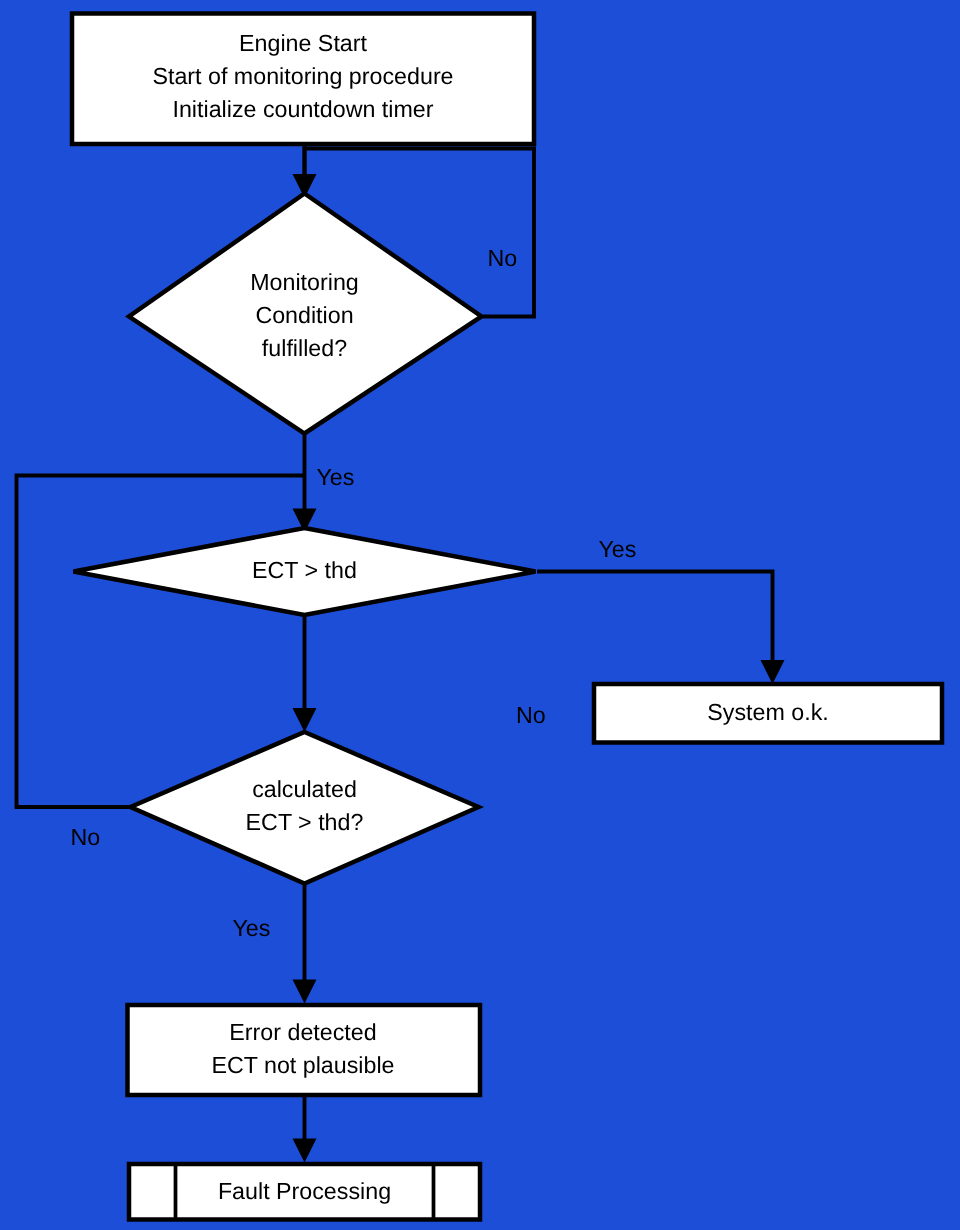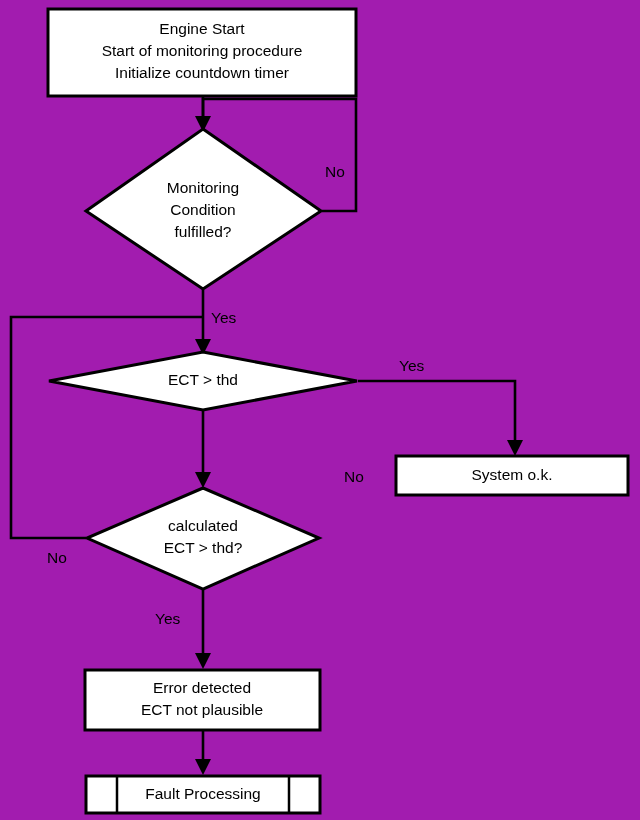--- a/index.html
+++ b/index.html
@@ -11,21 +11,21 @@
   body {
     width: 640px;
     height: 820px;
     font-family: "Liberation Sans", sans-serif;
     overflow: hidden;
   }
   #flowchart-root {
     position: relative;
     width: 640px;
     height: 820px;
-    background: #a21caf;
+    background: #1d4ed8;
   }
   svg#flow-svg {
     position: absolute;
     top: 0;
     left: 0;
     width: 640px;
     height: 820px;
     display: block;
   }
   .shape-outline {

